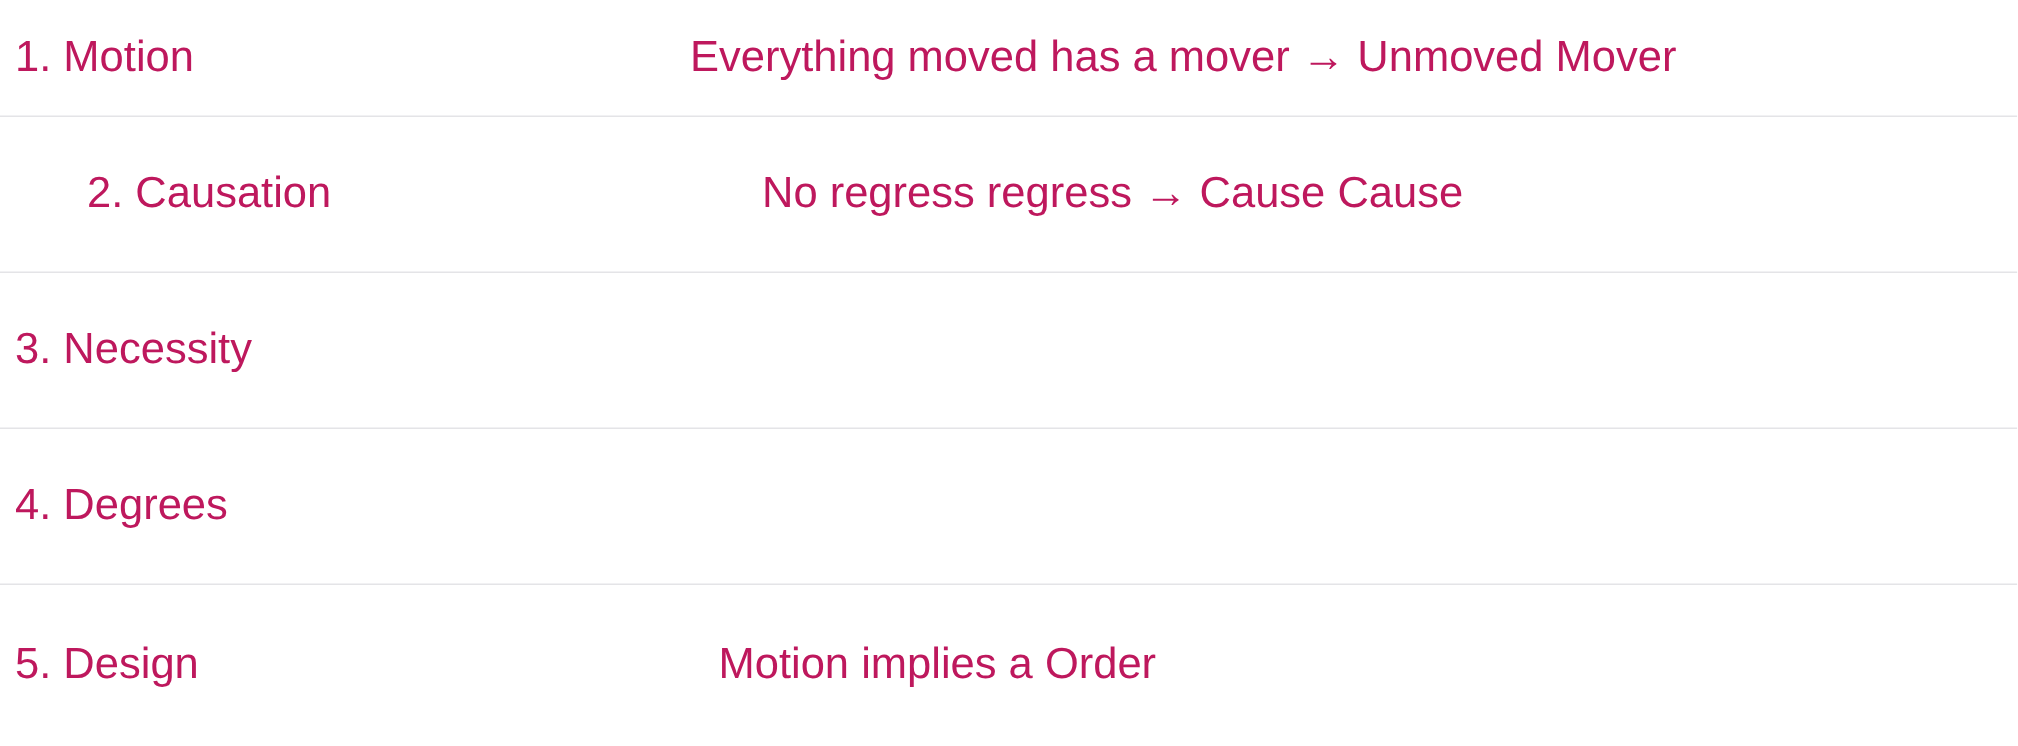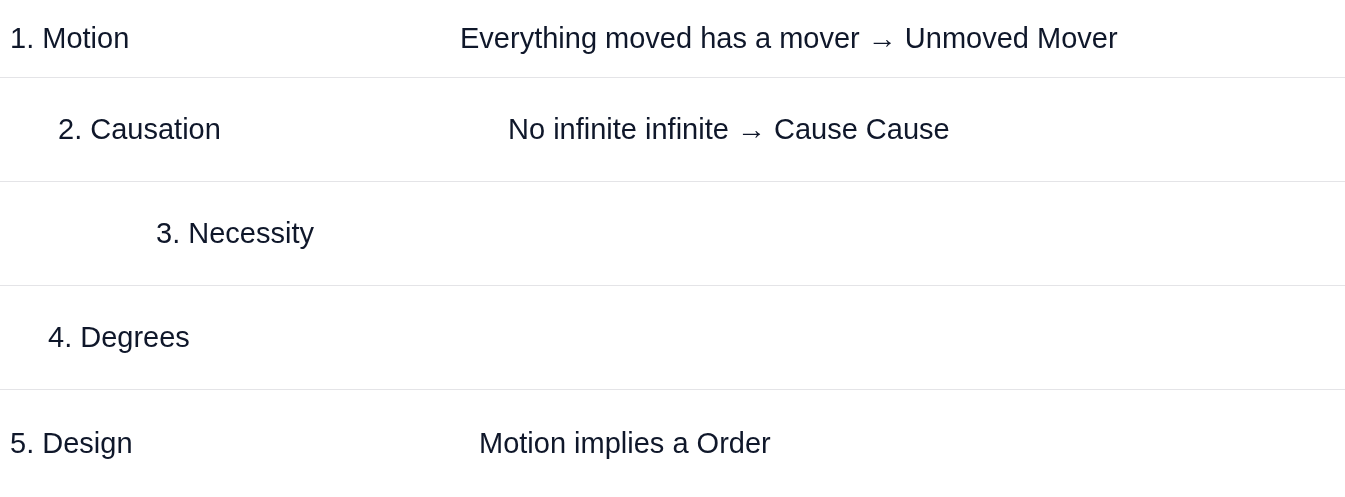--- a/index.html
+++ b/index.html
@@ -5,38 +5,38 @@
   html, body {
     margin: 0;
     padding: 0;
     background: #ffffff;
     font-family: "Liberation Sans", sans-serif;
   }
   .summary-table {
     width: 1345px;
     height: 497px;
     box-sizing: border-box;
-    color: #0f172a;
+    color: #be185d;
     display: flex;
     flex-direction: column;
     overflow: hidden;
     background: #ffffff;
   }
   .summary-row {
     display: flex;
     align-items: center;
     box-sizing: border-box;
     border-bottom: 1px solid #e4e4e7;
     font-size: 29px;
     line-height: 1.25;
   }
   .summary-row:nth-child(1) { height: 78px; }
   .summary-row:nth-child(2) { height: 104px; padding-left: 48px; }
-  .summary-row:nth-child(3) { height: 104px; text-align: center; }
-  .summary-row:nth-child(4) { height: 104px; padding-left: 38px; }
+  .summary-row:nth-child(3) { height: 104px; }
+  .summary-row:nth-child(4) { height: 104px; }
   .summary-row:nth-child(5) { flex: 1; border-bottom: none; gap: 19px; }
   .row-label {
     width: 460px;
     flex-shrink: 0;
     padding-left: 10px;
     box-sizing: border-box;
     font-weight: 400;
     white-space: nowrap;
   }
   .row-desc {
@@ -52,21 +52,21 @@
 
 <div class="summary-table">
 
   <div class="summary-row">
     <div class="row-label">1. Motion</div>
     <div class="row-desc"><span>Everything moved has a mover → </span><span class="row-conclusion">Unmoved Mover</span></div>
   </div>
 
   <div class="summary-row">
     <div class="row-label">2. Causation</div>
-    <div class="row-desc"><span>No infinite infinite → </span><span class="row-conclusion">Cause Cause</span></div>
+    <div class="row-desc"><span>No regress regress → </span><span class="row-conclusion">Cause Cause</span></div>
   </div>
 
   <div class="summary-row">
     <div class="row-label">3. Necessity</div>
   </div>
 
   <div class="summary-row">
     <div class="row-label">4. Degrees</div>
   </div>
 

